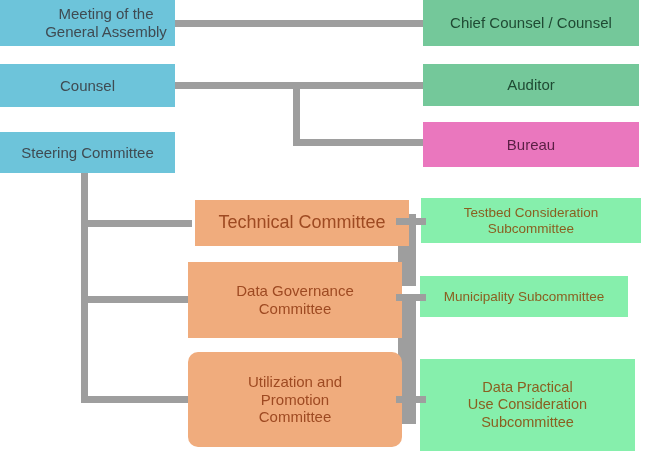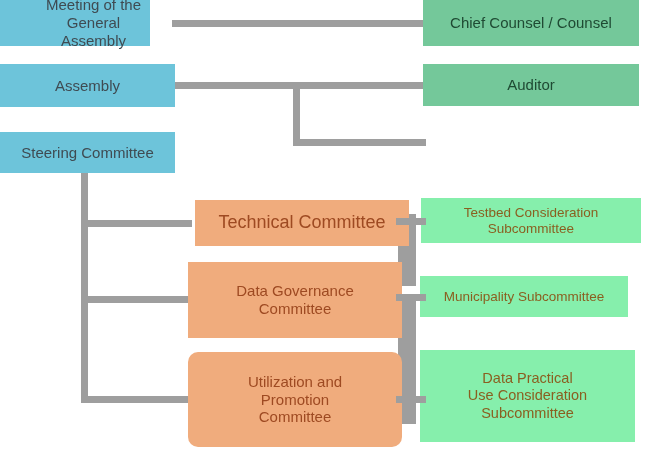--- a/index.html
+++ b/index.html
@@ -63,43 +63,44 @@
   <div class="conn" style="left:398px; top:214px; width:18px; height:72px;"></div>
   <div class="conn" style="left:398px; top:294px; width:18px; height:72px;"></div>
   <div class="conn" style="left:398px; top:352px; width:18px; height:72px;"></div>
 
   <div class="conn over" style="left:396px; top:218px; width:30px; height:7px;"></div>
 
   <div class="conn over" style="left:396px; top:294px; width:30px; height:7px;"></div>
 
   <div class="conn over" style="left:396px; top:396px; width:30px; height:7px;"></div>
 
-  <div class="node blue" style="left:0px; top:0px; width:150px; height:46px; font-size:15px;padding-left:37px;">Meeting of the
+  <div class="node blue" style="left:0px; top:0px; width:175px; height:46px; font-size:15px;padding-left:37px;">Meeting of the
 General Assembly</div>
 
-  <div class="node blue" style="left:0px; top:64px; width:175px; height:43px; font-size:15px;">Assembly</div>
+  <div class="node blue" style="left:0px; top:64px; width:175px; height:43px; font-size:15px;">Counsel</div>
 
   <div class="node blue" style="left:0px; top:124px; width:175px; height:41px; font-size:15px;margin-top:8px;">Steering Committee</div>
 
   <div class="node green" style="left:423px; top:64px; width:216px; height:42px; font-size:15px;">Auditor</div>
 
   <div class="node green" style="left:423px; top:0px; width:216px; height:46px; font-size:15px;">Chief Counsel / Counsel</div>
 
+  <div class="node pink" style="left:423px; top:122px; width:216px; height:45px; font-size:15px;">Bureau</div>
 
   <div class="node orange" style="left:195px; top:200px; width:214px; height:46px; font-size:18px;">Technical Committee</div>
 
   <div class="node yellow" style="left:421px; top:198px; width:220px; height:45px; font-size:13.5px;">Testbed Consideration
 Subcommittee</div>
 
   <div class="node orange" style="left:188px; top:262px; width:214px; height:76px; font-size:15px;">Data Governance
 Committee</div>
 
   <div class="node yellow" style="left:420px; top:276px; width:208px; height:41px; font-size:13.5px;">Municipality Subcommittee</div>
 
   <div class="node orange" style="left:188px; top:352px; width:214px; height:95px; font-size:15px;border-radius:10px;">Utilization and
 Promotion
 Committee</div>
 
-  <div class="node yellow" style="left:420px; top:350px; width:215px; height:92px; font-size:14.5px;">Data Practical
+  <div class="node yellow" style="left:420px; top:359px; width:215px; height:92px; font-size:14.5px;">Data Practical
 Use Consideration
 Subcommittee</div>
 
 </div>
 
 </body></html>

